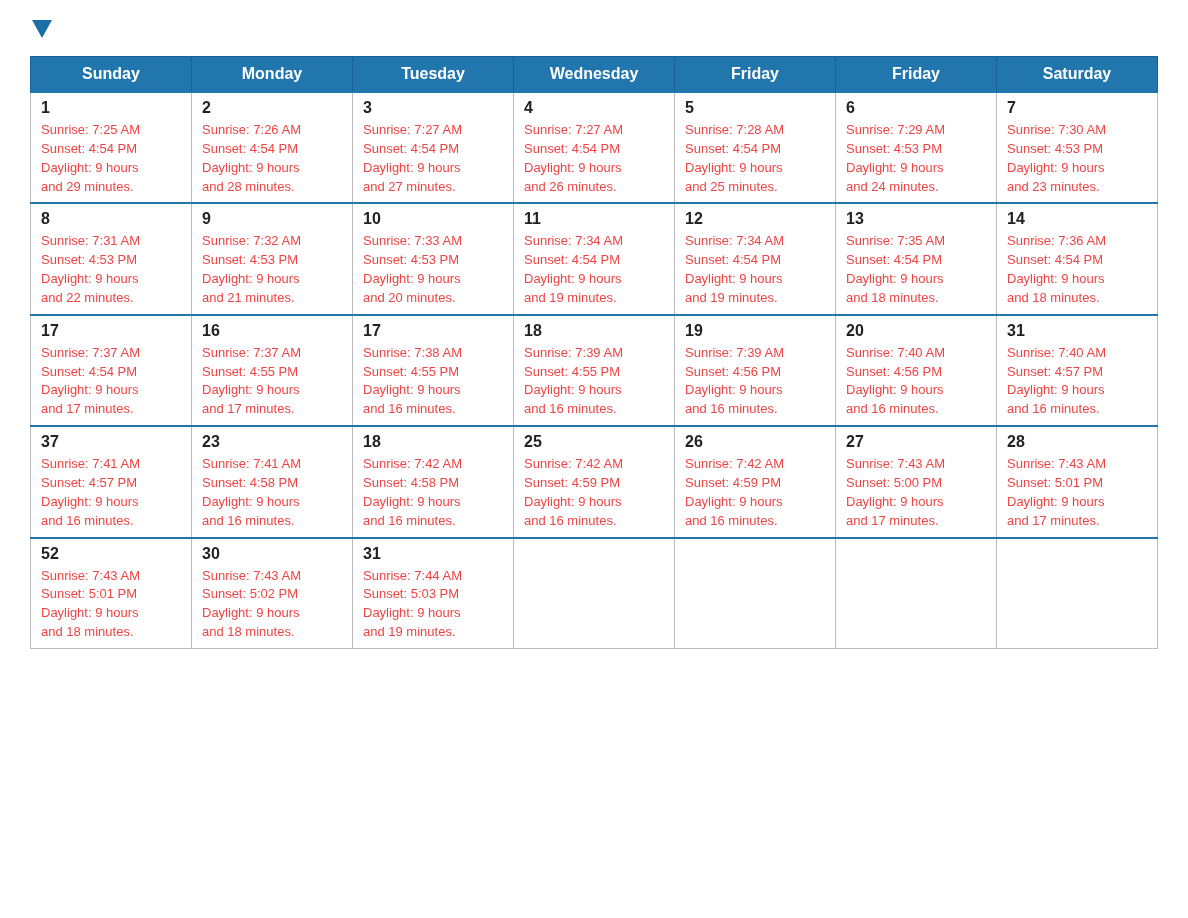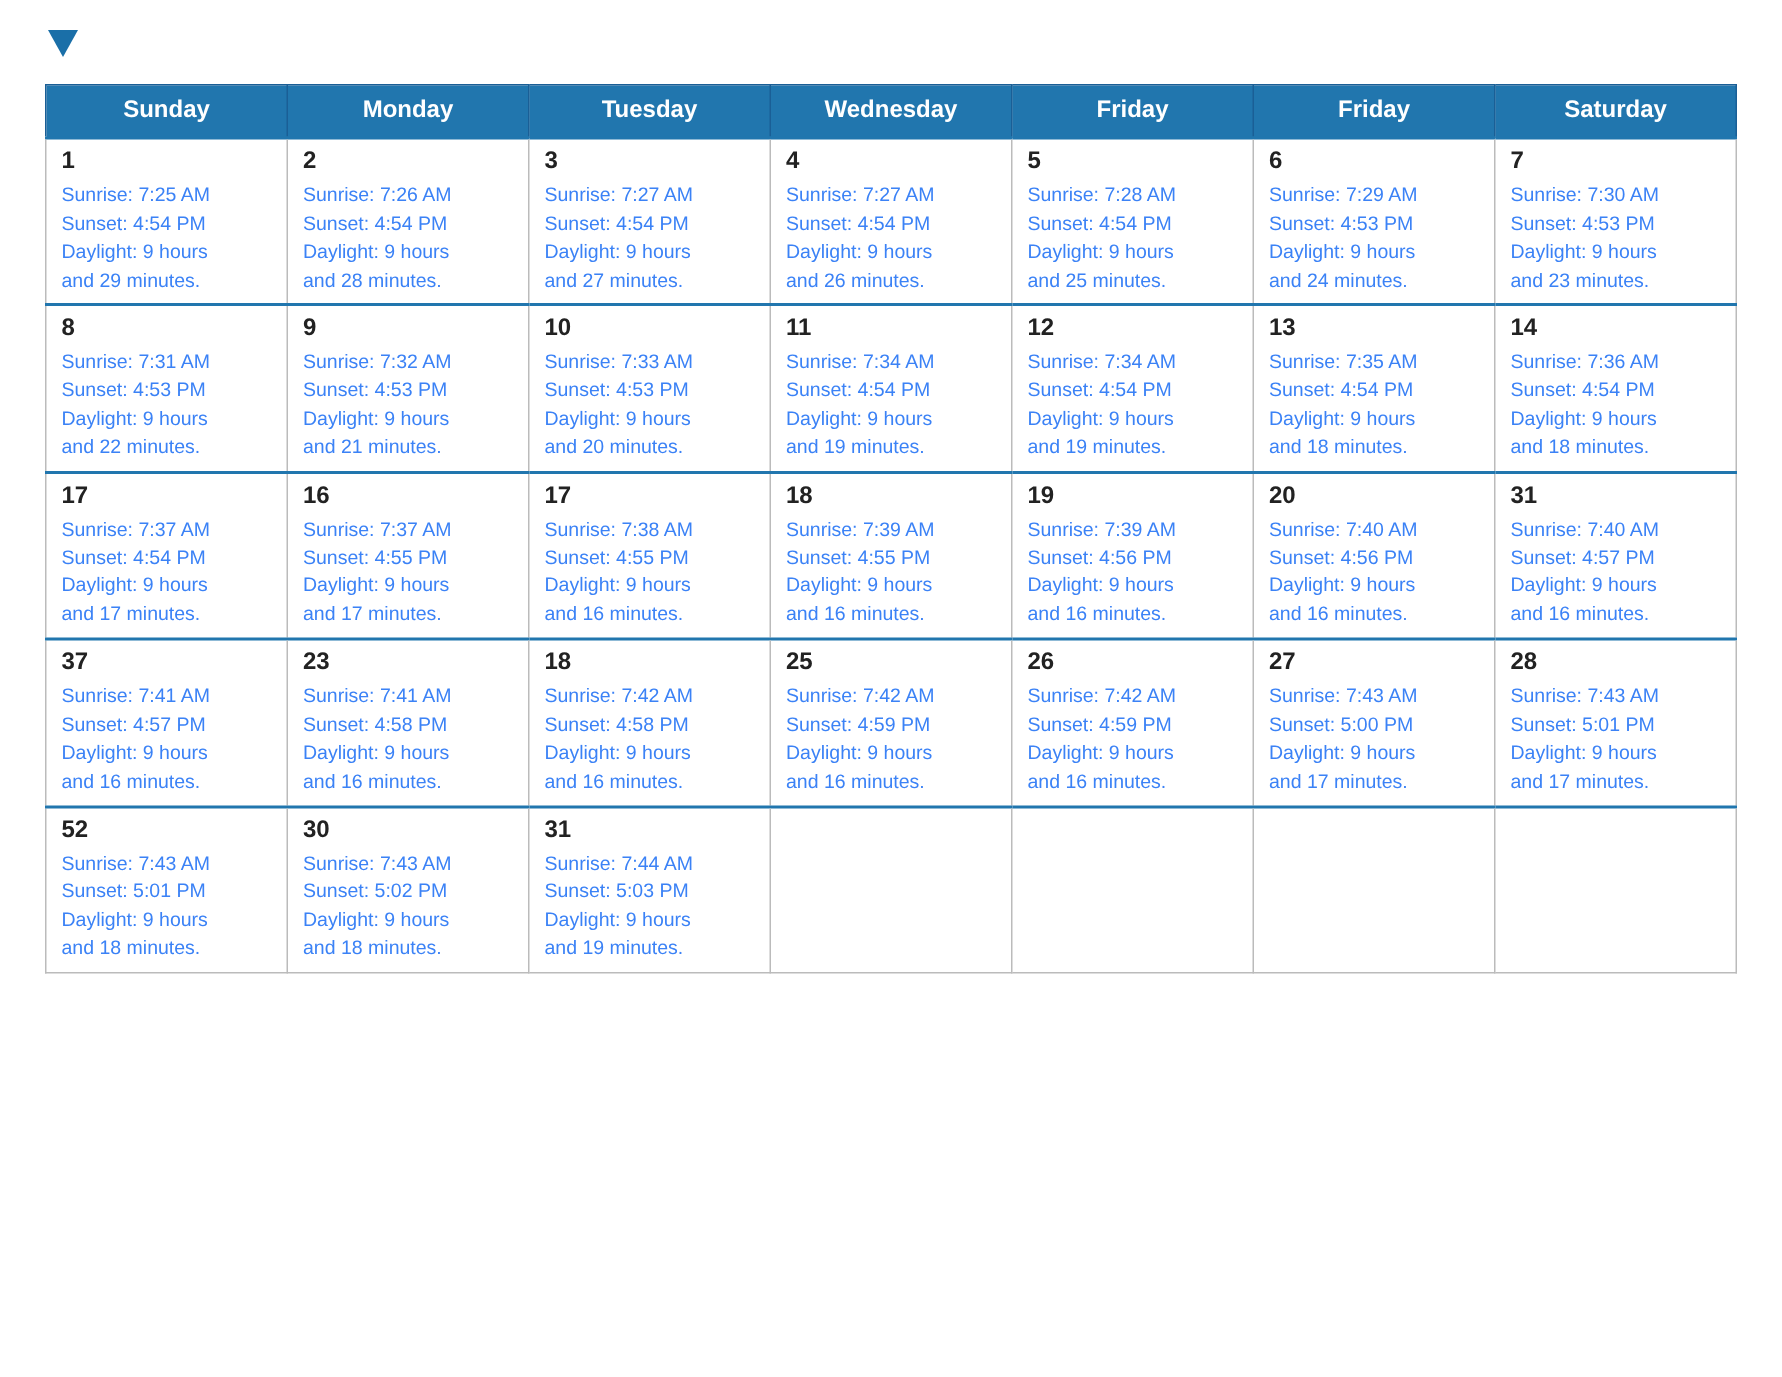--- a/index.html
+++ b/index.html
@@ -84,21 +84,21 @@
     }
     .day-number {
       font-size: 16px;
       font-weight: bold;
       color: #222;
       display: block;
       margin-bottom: 4px;
     }
     .day-info {
       font-size: 13px;
-      color: #3b82f6;
+      color: #ef4444;
       line-height: 1.45;
     }
     .calendar tr td {
       border-top: 2px solid #2176ae;
     }
     .calendar thead tr th {
       border: 1px solid #1a5f96;
     }
     .empty-cell {
       background: #fff;

